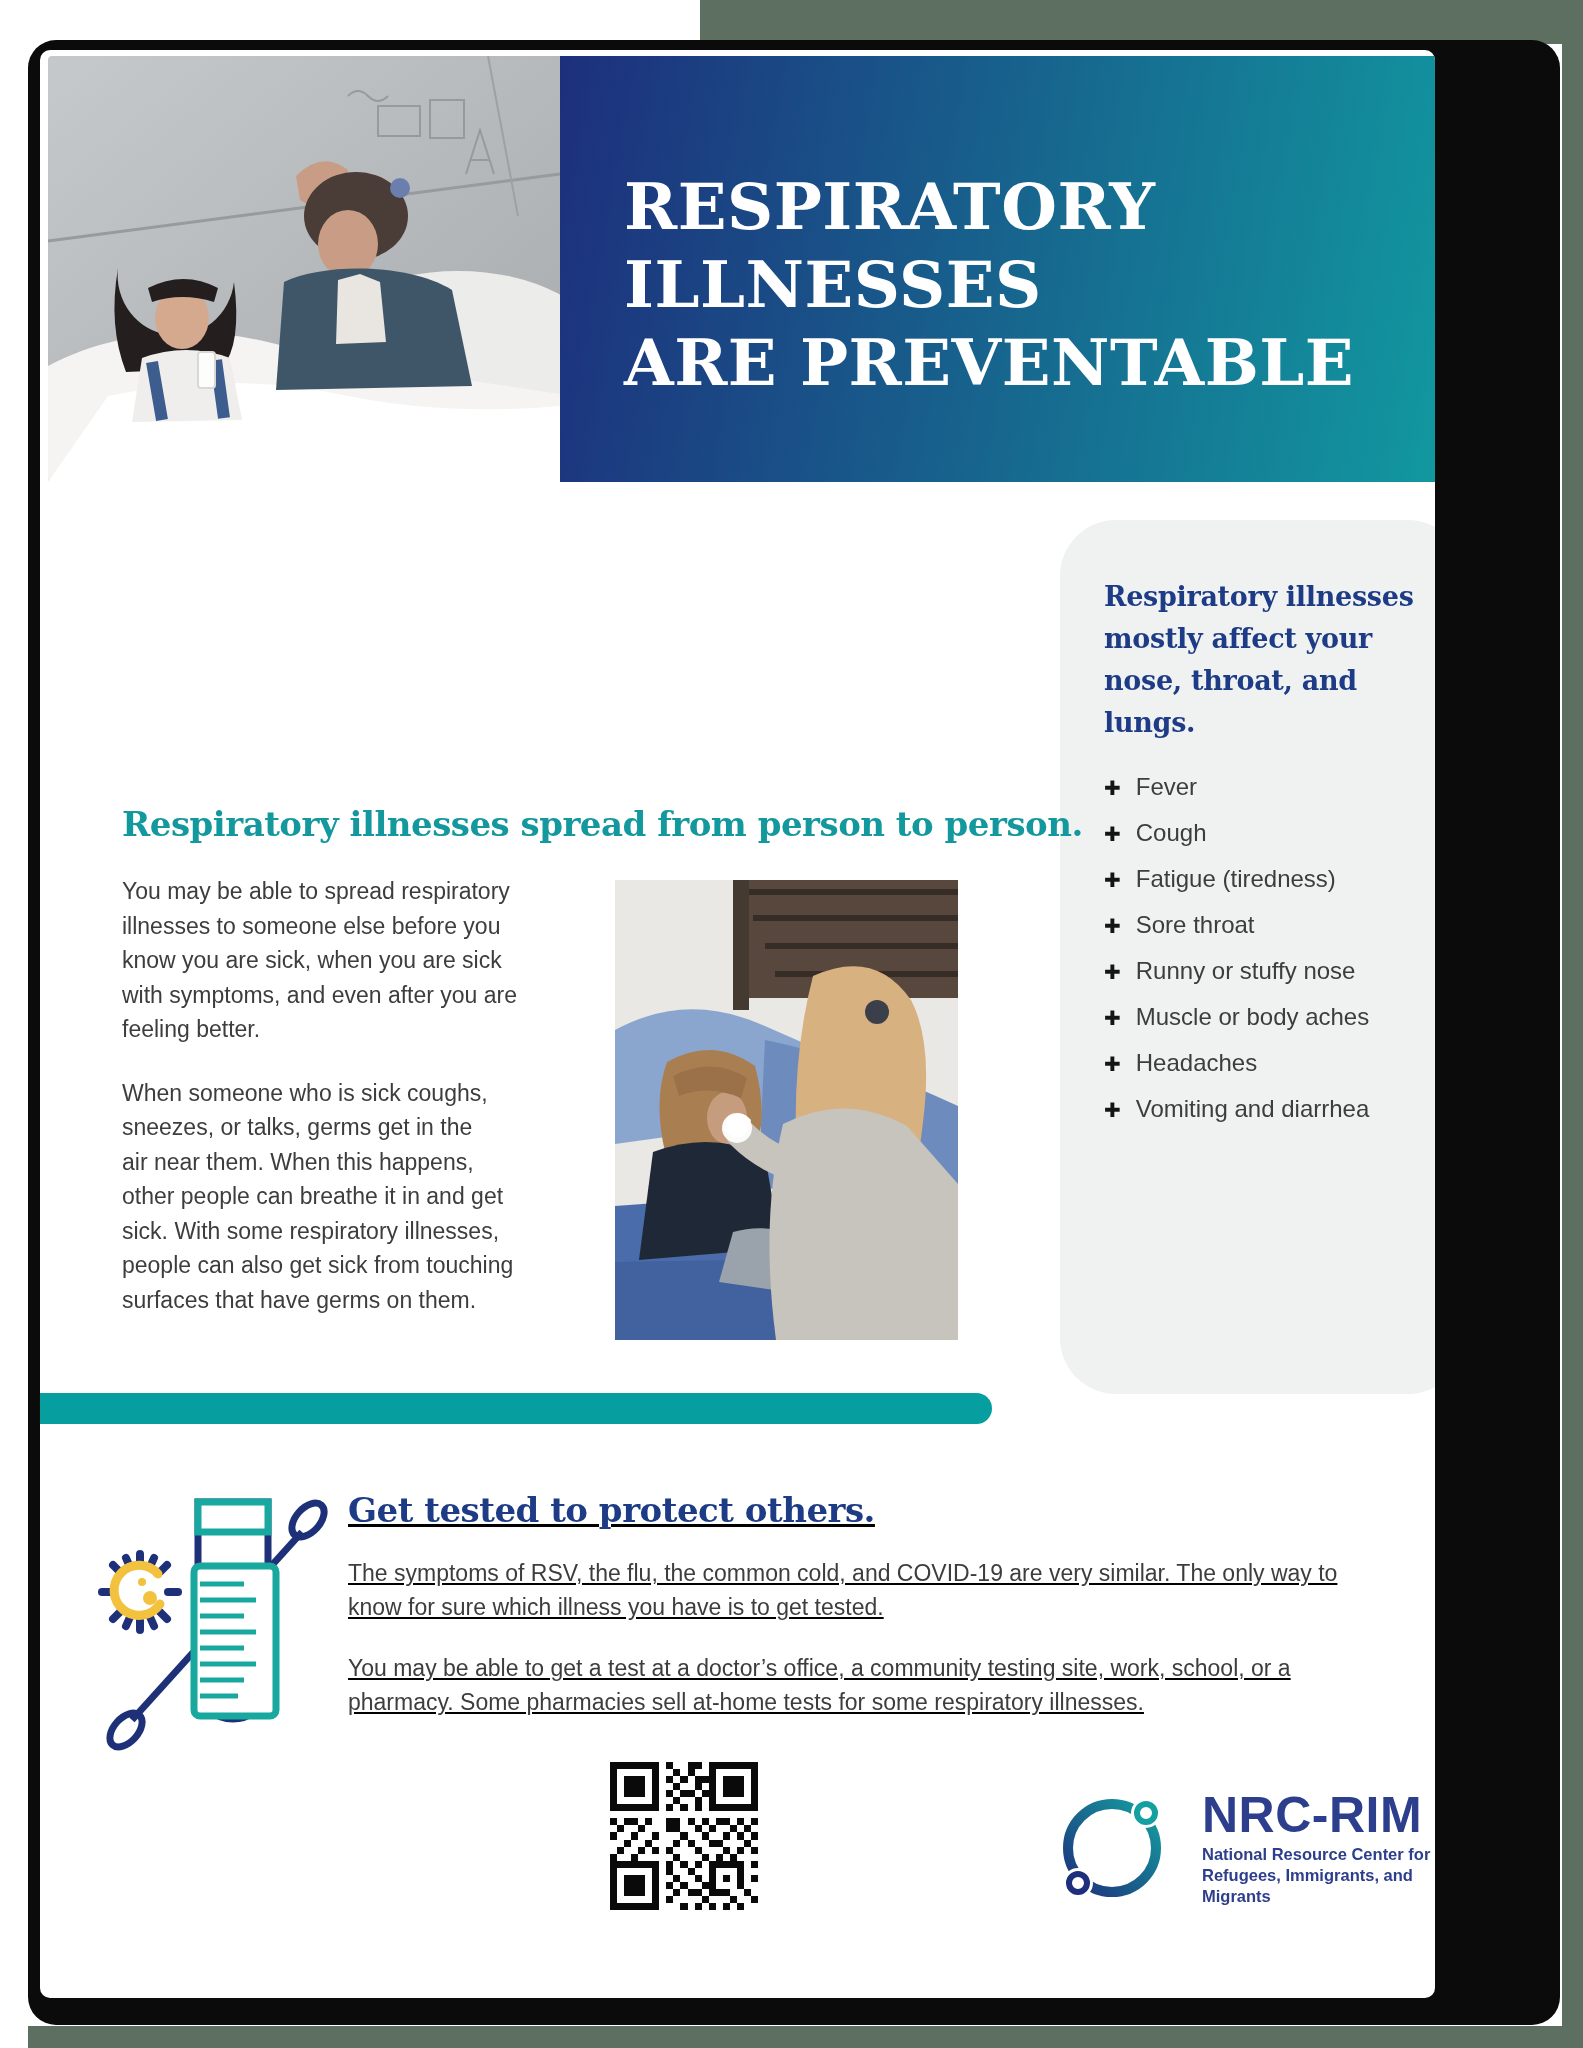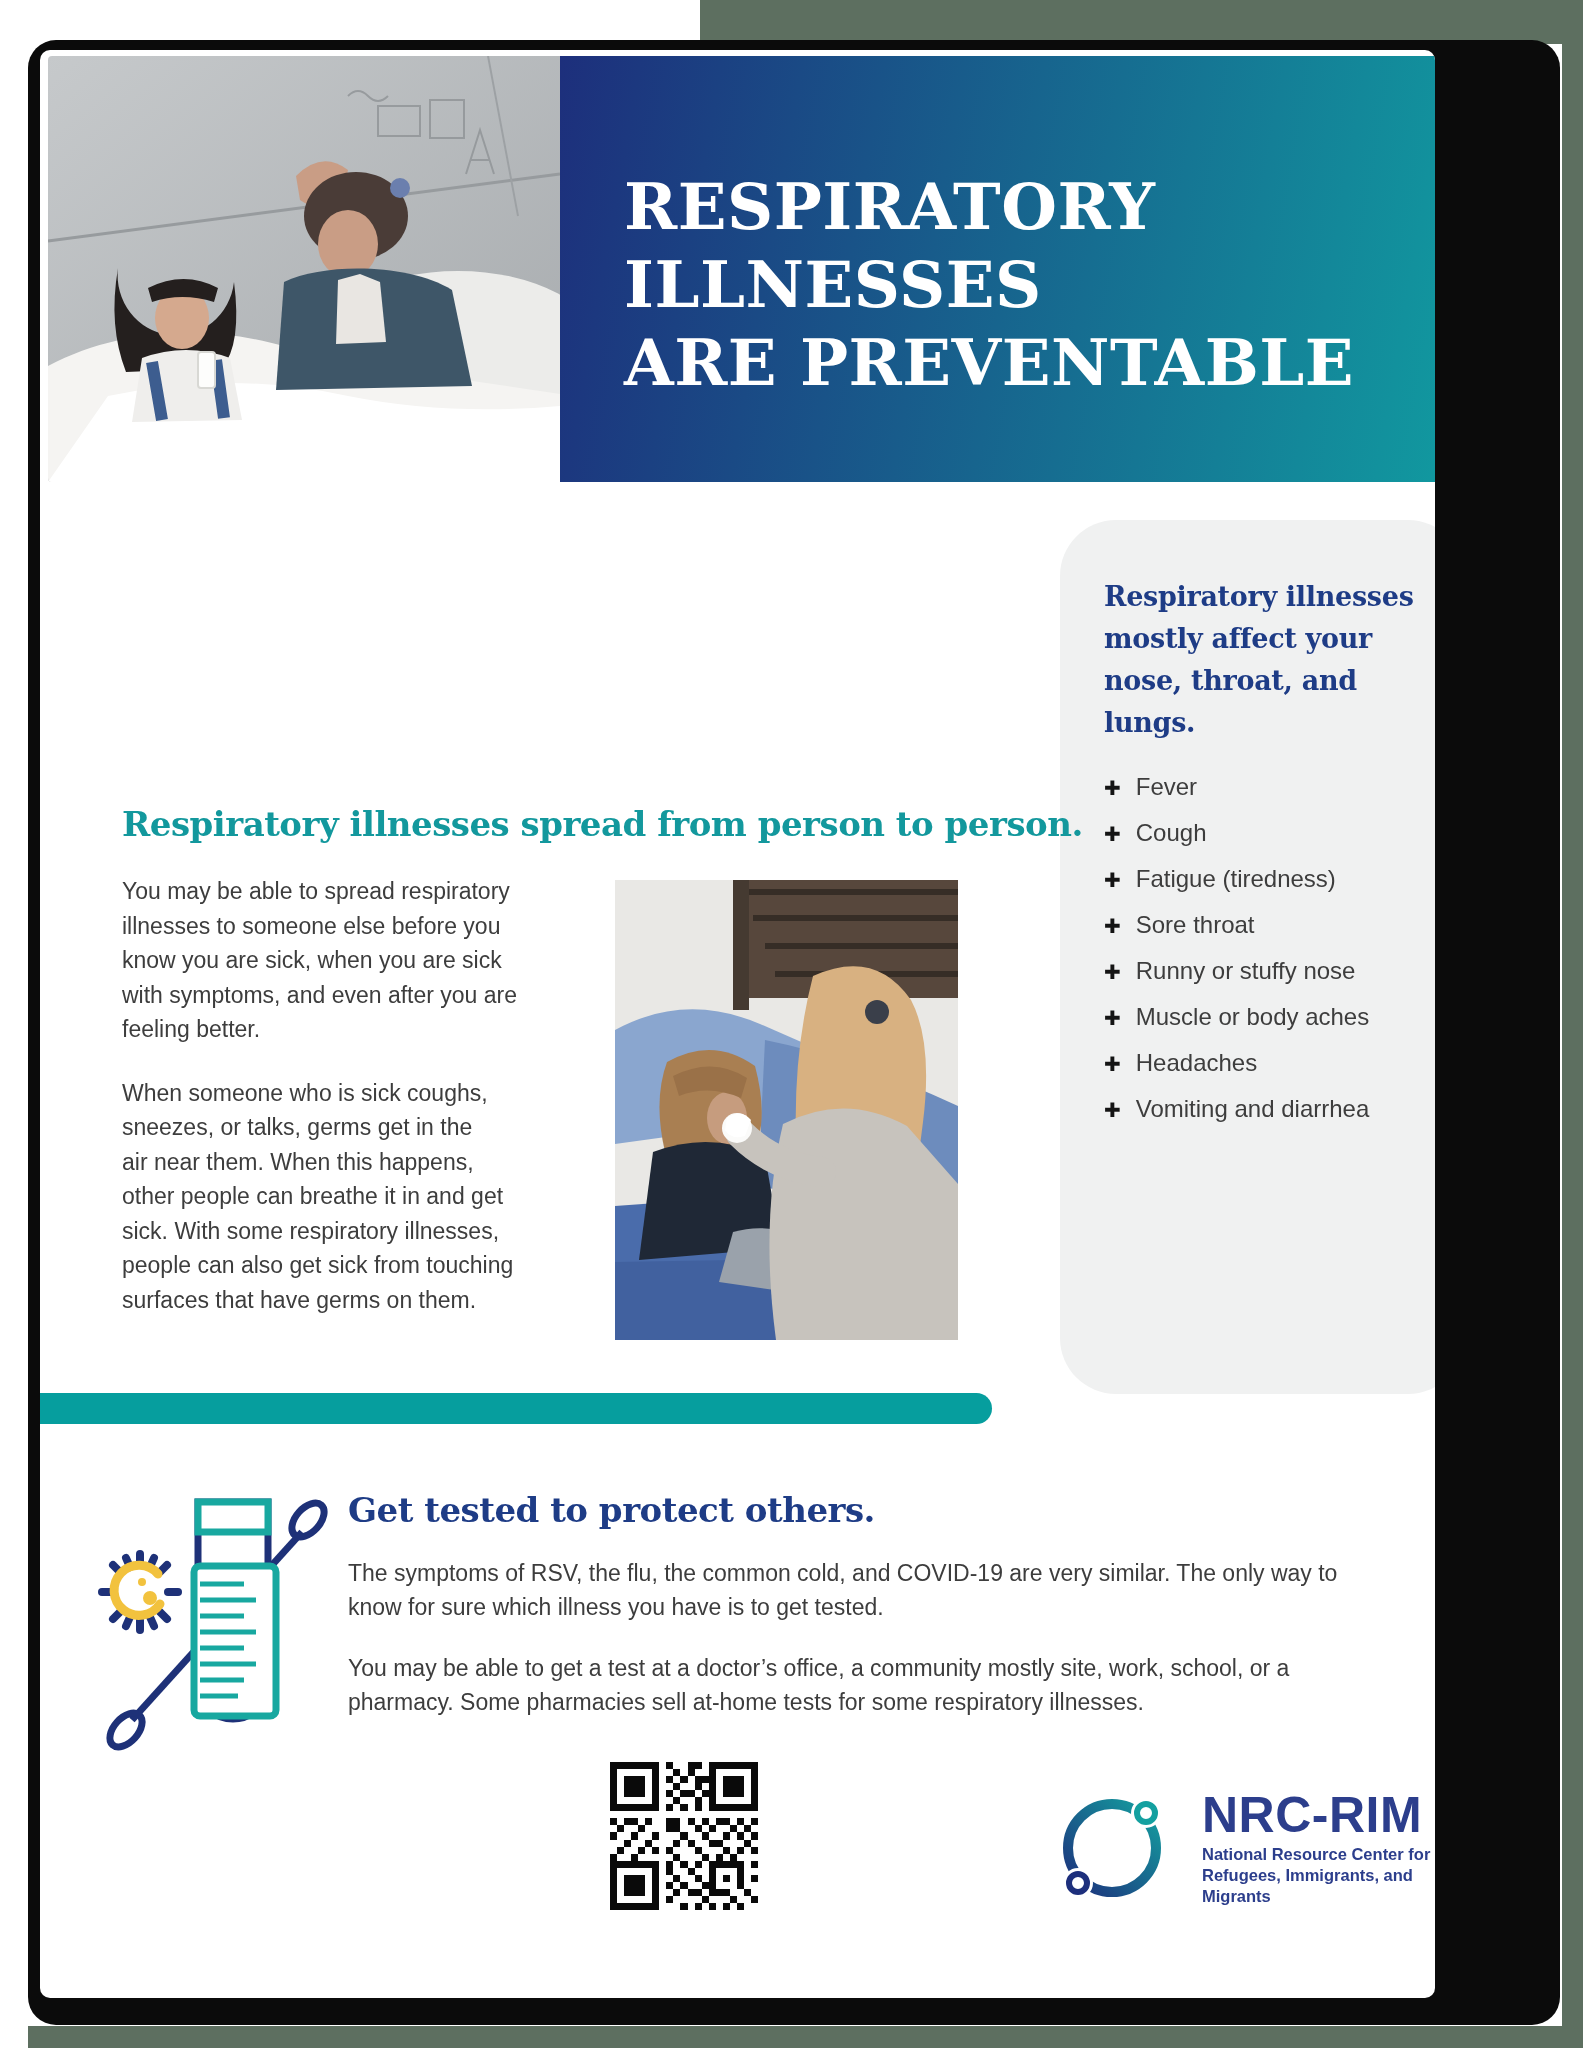--- a/index.html
+++ b/index.html
@@ -82,21 +82,21 @@
   .photo-couch svg{display:block;width:100%;height:100%;}
 
   .teal-bar{
     position:absolute;left:0;top:1343px;width:952px;height:31px;
     background:var(--teal,#069e9e);border-radius:0 16px 16px 0;
   }
 
   
   .tested-icon{position:absolute;left:58px;top:1418px;width:238px;height:285px;}
   .tested-icon svg{display:block;width:100%;height:100%;}
-  .tested-content{position:absolute;left:308px;top:1440px;width:1100px;}
+  .tested-content{position:absolute;left:308px;top:1440px;width:1100px;text-decoration:underline;}
   .tested-content h2{
     margin:0 0 26px;color:var(--heading_navy,#1e3c86);font-family:"DejaVu Serif", serif;
     font-weight:700;font-size:34px;line-height:40px;letter-spacing:-.5px;
   }
   .tested-content p{
     margin:0 0 27px;color:var(--body_text,#3d3d3d);
     font-size:23px;line-height:34px;white-space:pre-line;
   }
 
   
@@ -301,21 +301,21 @@
         <circle cx="52" cy="130" r="7" fill="#f2c23e"></circle>
         <circle cx="44" cy="114" r="4" fill="#f2c23e"></circle>
       </g>
     </svg>
   </div>
 
   <section class="tested-content">
     <h2>Get tested to protect others.</h2>
     <p>The symptoms of RSV, the flu, the common cold, and COVID-19 are very similar. The only way to
 know for sure which illness you have is to get tested.</p>
-    <p>You may be able to get a test at a doctor’s office, a community mostly site, work, school, or a
+    <p>You may be able to get a test at a doctor’s office, a community testing site, work, school, or a
 pharmacy. Some pharmacies sell at-home tests for some respiratory illnesses.</p>
   </section>
 
   <div class="qr">
     <svg viewBox="0 0 21 21" shape-rendering="crispEdges">
       <rect width="21" height="21" fill="#ffffff"></rect>
       <path fill="#0a0a0a" d="M0,0h7v7h-7z M14,0h7v7h-7z M0,14h7v7h-7z"></path>
       <path fill="#ffffff" d="M1,1h5v5h-5z M15,1h5v5h-5z M1,15h5v5h-5z"></path>
       <path fill="#0a0a0a" d="M2,2h3v3h-3z M16,2h3v3h-3z M2,16h3v3h-3z"></path>
       <path fill="#0a0a0a" d="M8,0h1v1h-1z M11,0h2v1h-2z M9,1h1v1h-1z M11,1h1v1h-1z M8,2h1v1h-1z M10,2h1v1h-1z M12,2h2v1h-2z M9,3h1v1h-1z M12,3h1v1h-1z M8,4h1v1h-1z M10,4h2v1h-2z M13,4h1v1h-1z M9,5h1v1h-1z M12,5h1v1h-1z M8,6h1v1h-1z M10,6h1v1h-1z M12,6h1v1h-1z M0,8h1v1h-1z M2,8h2v1h-2z M5,8h1v1h-1z M8,8h2v2h-2z M11,8h1v1h-1z M13,8h1v1h-1z M15,8h2v1h-2z M18,8h1v1h-1z M20,8h1v1h-1z M1,9h1v1h-1z M4,9h1v1h-1z M12,9h1v1h-1z M14,9h1v1h-1z M17,9h1v1h-1z M19,9h1v1h-1z M0,10h1v1h-1z M3,10h1v1h-1z M6,10h1v1h-1z M10,10h1v1h-1z M13,10h1v1h-1z M16,10h1v1h-1z M18,10h1v1h-1z M20,10h1v1h-1z M2,11h1v1h-1z M5,11h1v1h-1z M9,11h1v1h-1z M11,11h1v1h-1z M14,11h2v1h-2z M19,11h1v1h-1z M1,12h1v1h-1z M4,12h1v1h-1z M6,12h1v1h-1z M8,12h1v1h-1z M12,12h1v1h-1z M16,12h1v1h-1z M18,12h1v1h-1z M20,12h1v1h-1z M0,13h1v1h-1z M3,13h1v1h-1z M9,13h1v1h-1z M13,13h1v1h-1z M15,13h1v1h-1z M17,13h1v1h-1z M8,14h1v1h-1z M10,14h1v1h-1z M12,14h1v1h-1z M14,14h5v1h-5z M20,14h1v1h-1z M8,15h1v1h-1z M11,15h1v1h-1z M14,15h1v1h-1z M18,15h1v1h-1z M9,16h1v1h-1z M12,16h1v1h-1z M14,16h1v1h-1z M16,16h1v1h-1z M18,16h1v1h-1z M20,16h1v1h-1z M8,17h1v1h-1z M10,17h1v1h-1z M13,17h2v1h-2z M18,17h1v1h-1z M9,18h1v1h-1z M11,18h2v1h-2z M14,18h3v1h-3z M19,18h1v1h-1z M8,19h1v1h-1z M13,19h1v1h-1z M17,19h1v1h-1z M20,19h1v1h-1z M10,20h1v1h-1z M12,20h1v1h-1z M14,20h1v1h-1z M16,20h1v1h-1z M18,20h1v1h-1z"></path>

